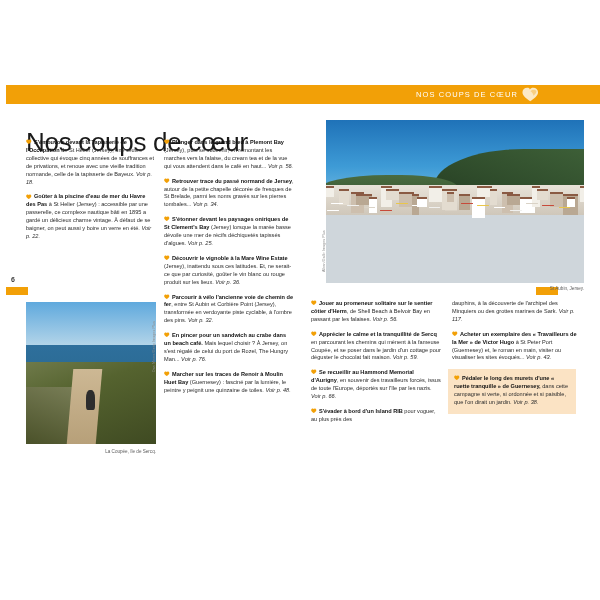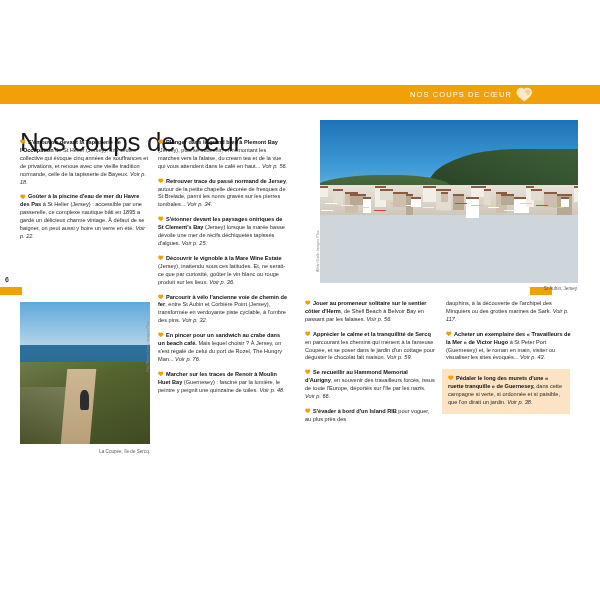--- a/index.html
+++ b/index.html
@@ -3,21 +3,21 @@
 <meta charset="utf-8">
 <style>
   html,body{margin:0;padding:0;}
   body{
     width:600px;height:600px;overflow:hidden;
     background:#ffffff;
     font-family:"Liberation Sans",sans-serif;
     color:#231f20;
     -webkit-font-smoothing:antialiased;
   }
-  .page{position:relative;width:552px;height:600px;background:#fff;}
+  .page{position:relative;width:552px;height:600px;background:#fff;margin-left:6px;}
 
   
   .sheet{position:absolute;left:0;top:85px;width:600px;height:430px;background:#fff;}
 
   
   .header-band{
     position:absolute;left:0;top:85px;width:600px;height:19px;
     background:#f2a007;
   }
   .header-label{

